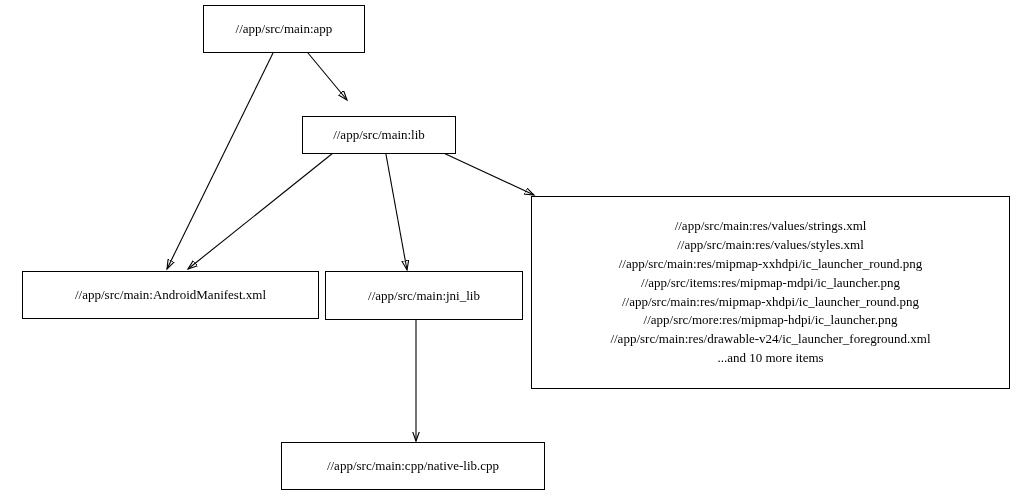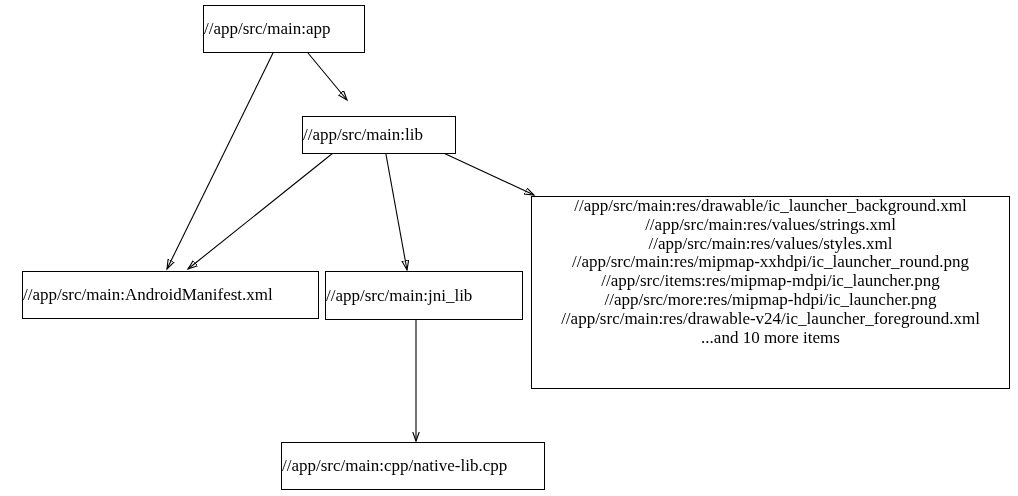--- a/index.html
+++ b/index.html
@@ -18,21 +18,22 @@
     left: 0; top: 0;
     width: 1018px; height: 496px;
   }
   .edges path { stroke: #000000; stroke-width: 1.1; fill: none; }
   .node {
     position: absolute;
     border: 1px solid #000000;
     background: #ffffff;
     display: flex;
     align-items: center;
-    font-size: 17px;
+    justify-content: center;
+    font-size: 13px;
     white-space: nowrap;
   }
   .node.multi {
     flex-direction: column;
     text-align: center;
     line-height: 18.8px;
     white-space: nowrap;
   }
   #node-app       { left: 203px; top: 5px;   width: 162px; height: 48px; }
   #node-lib       { left: 302px; top: 116px; width: 154px; height: 38px; }
@@ -70,25 +71,25 @@
 
   <div class="node" id="node-manifest">
     <span>//app/src/main:AndroidManifest.xml</span>
   </div>
 
   <div class="node" id="node-jni">
     <span>//app/src/main:jni_lib</span>
   </div>
 
   <div class="node multi" id="node-resources">
-      <div>//app/src/main:res/drawable/ic_launcher_background.xml</div>
       <div>//app/src/main:res/values/strings.xml</div>
       <div>//app/src/main:res/values/styles.xml</div>
       <div>//app/src/main:res/mipmap-xxhdpi/ic_launcher_round.png</div>
       <div>//app/src/items:res/mipmap-mdpi/ic_launcher.png</div>
+      <div>//app/src/main:res/mipmap-xhdpi/ic_launcher_round.png</div>
       <div>//app/src/more:res/mipmap-hdpi/ic_launcher.png</div>
       <div>//app/src/main:res/drawable-v24/ic_launcher_foreground.xml</div>
       <div>...and 10 more items</div>
     </div>
 
   <div class="node" id="node-native">
     <span>//app/src/main:cpp/native-lib.cpp</span>
   </div>
 
 </div>

